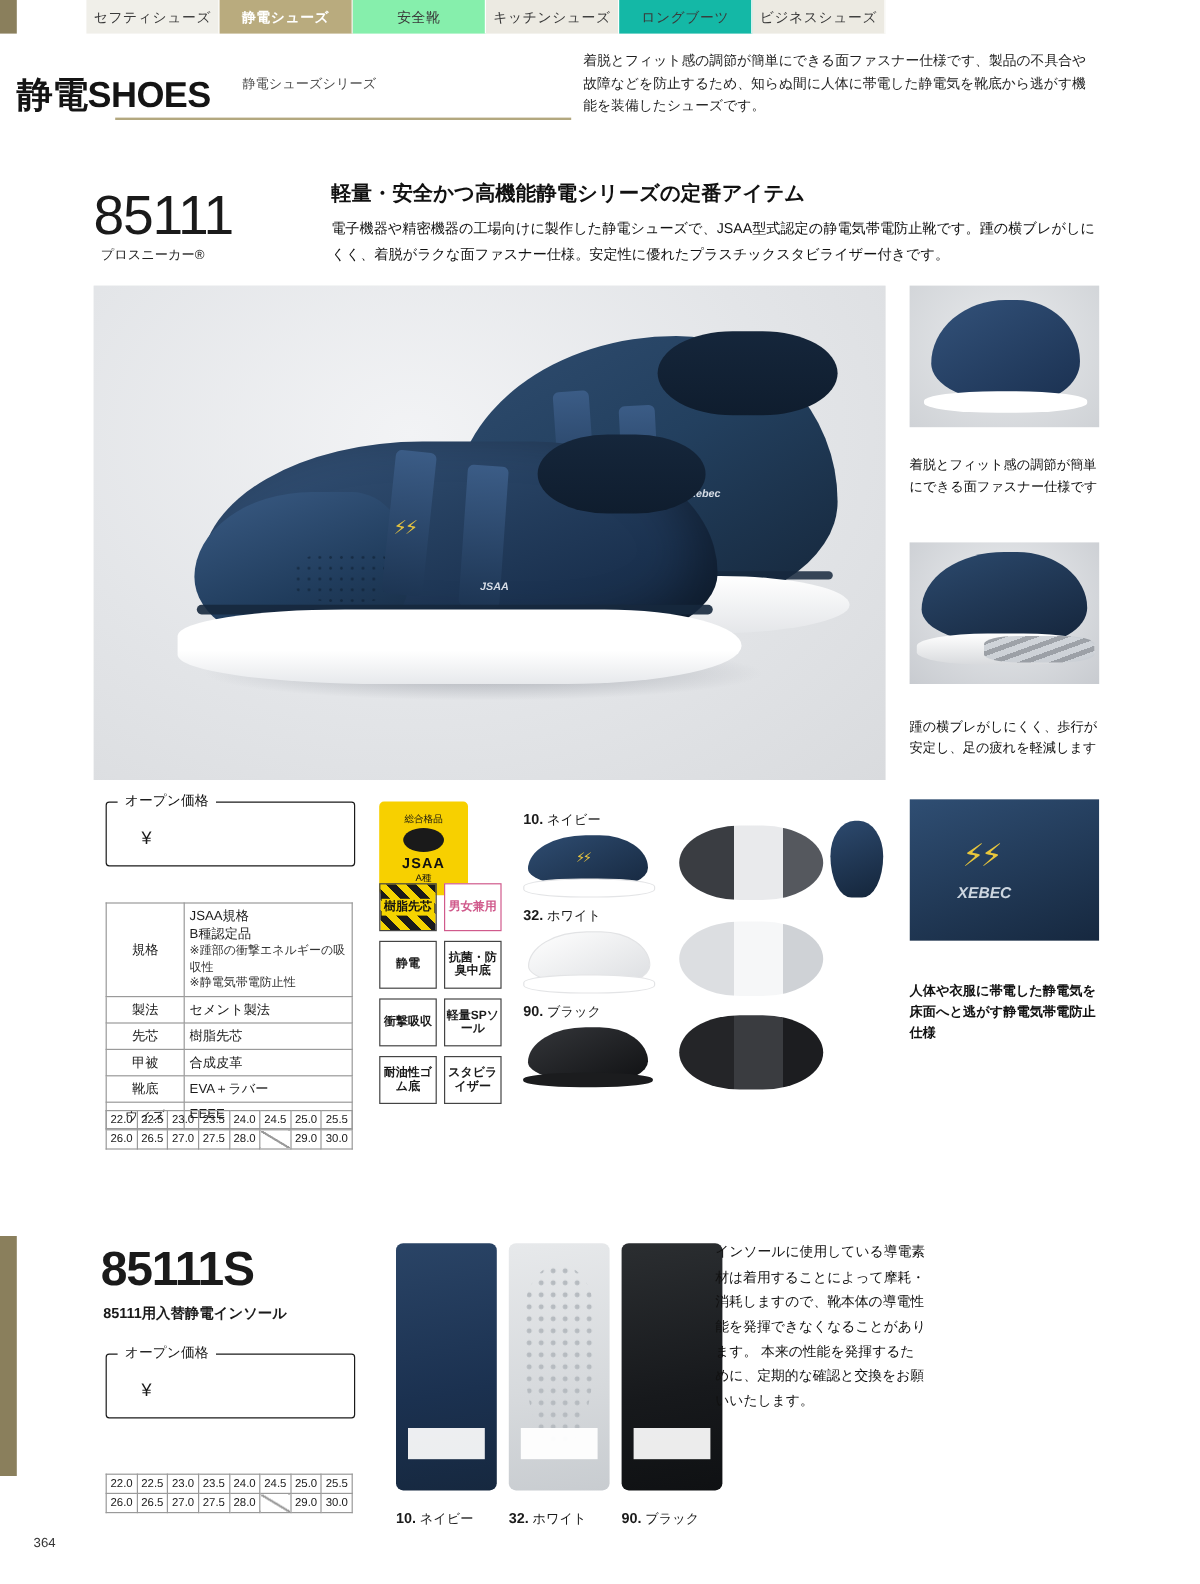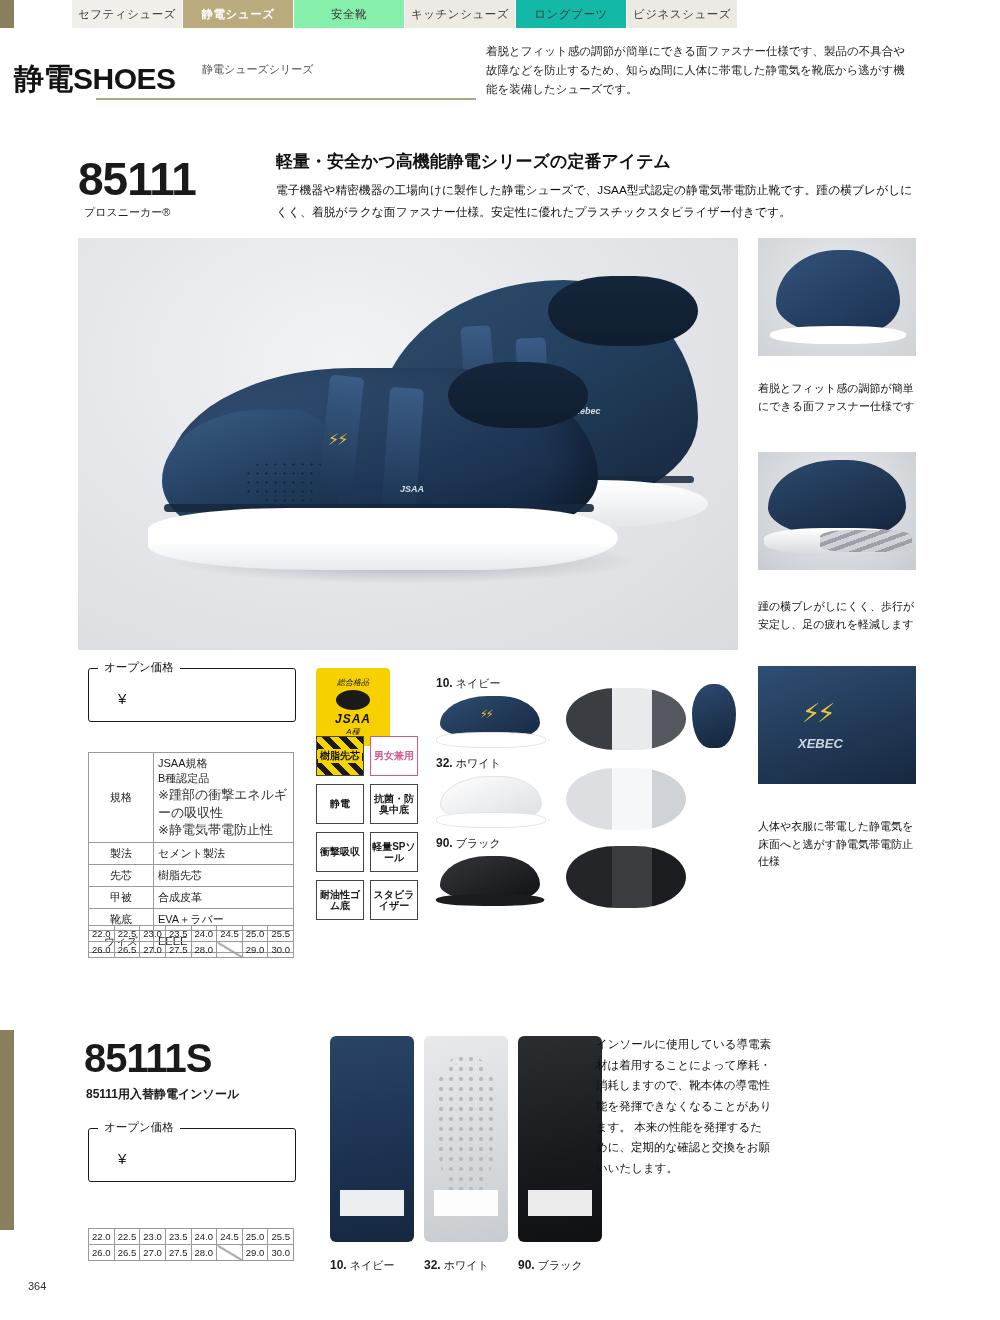--- a/index.html
+++ b/index.html
@@ -31,21 +31,21 @@
   .tab.t5{background:#14b8a6;}
   .tab.t6{background:#eceae2;}
 
   
   .series-head{position:absolute;left:96px;top:36px;width:380px;height:62px;border-bottom:2px solid #b3a87f;}
   .series-title{position:absolute;left:14px;top:44px;font-size:30px;font-weight:bold;letter-spacing:-0.5px;color:#141414;margin-top:15px;}
   .series-sub{position:absolute;left:202px;top:62px;font-size:11px;color:#4a4a4a;}
   .series-desc{position:absolute;left:486px;top:42px;width:420px;font-size:11.5px;line-height:1.65;color:#1e1e1e;}
 
   
-  .model-no{position:absolute;left:78px;top:152px;font-size:46px;font-weight:bold;letter-spacing:-1px;}
+  .model-no{position:absolute;left:78px;top:152px;font-size:46px;font-weight:normal;letter-spacing:-1px;}
   .model-sub{position:absolute;left:84px;top:205px;font-size:11px;color:#222;}
   .lead{position:absolute;left:276px;top:150px;font-size:17px;font-weight:bold;color:#111;}
   .lead-body{position:absolute;left:276px;top:180px;width:640px;font-size:11.8px;line-height:1.85;color:#111;}
 
   
   .hero{position:absolute;left:78px;top:238px;width:660px;height:412px;overflow:hidden;background:#e9eaec;}
   .hero-bg{position:absolute;inset:0;background:
      radial-gradient(ellipse at 40% 30%, #f2f3f5 0%, #e3e5e8 55%, #d9dbde 100%);}
   .shoe-shadow{position:absolute;left:90px;top:300px;width:470px;height:46px;border-radius:50%;
      background:radial-gradient(ellipse at center, rgba(120,125,135,.55), rgba(220,222,226,0) 70%);}
@@ -83,43 +83,43 @@
   .logo-mark{position:absolute;font-size:9px;color:#d7dde6;font-style:italic;font-weight:bold;}
 
   
   .side-photo{position:absolute;left:758px;width:158px;height:118px;overflow:hidden;background:#dfe1e4;}
   .sp1{top:238px;background:radial-gradient(ellipse at 50% 40%,#e8eaec,#cfd2d6);}
   .sp2{top:452px;background:radial-gradient(ellipse at 50% 40%,#eceef0,#c8cbd0);}
   .sp3{top:666px;background:radial-gradient(ellipse at 50% 40%,#e9ebee,#ccd0d4);}
   .side-cap{position:absolute;left:758px;width:160px;font-size:11px;line-height:1.6;color:#111;}
   .sc1{top:380px;}
   .sc2{top:598px;}
-  .sc3{top:818px;}
+  .sc3{top:818px;font-weight:bold;}
   .sp-shoe{position:absolute;border-radius:52% 44% 40% 56% / 64% 62% 42% 40%;}
 
   
   .price-box{position:absolute;left:88px;top:668px;width:206px;height:52px;border:1px solid #1b1b1b;border-radius:3px;}
   .price-label{position:absolute;left:98px;top:660px;background:#fff;padding:0 6px;font-size:11.5px;color:#111;}
   .yen{position:absolute;left:118px;top:690px;font-size:15px;}
 
   
   .spec{position:absolute;left:88px;top:752px;width:206px;border-collapse:collapse;font-size:11px;}
   .spec td{border:1px solid #9a9a9a;padding:3px 4px;vertical-align:middle;}
   .spec td.k{width:56px;text-align:center;background:#fff;}
-  .spec .note{font-size:13px;line-height:1.35;color:#333;display:block;}
+  .spec .note{font-size:10px;line-height:1.35;color:#333;display:block;}
   .spec .bold{font-weight:bold;}
 
   
   .sizes{position:absolute;left:88px;top:925px;width:206px;border-collapse:collapse;font-size:9.5px;}
   .sizes td{border:1px solid #9a9a9a;width:25.75px;height:15px;text-align:center;padding:0;}
   .slash{position:relative;background:linear-gradient(to top right,transparent 46%,#9a9a9a 47%,#9a9a9a 53%,transparent 54%);}
 
   
   .jsaa-badge{position:absolute;left:316px;top:668px;width:74px;height:78px;background:#f7d000;border-radius:4px;
-     display:flex;flex-direction:column;align-items:center;justify-content:center;font-size:8px;color:#111;line-height:1.25;font-style:italic;}
+     display:flex;flex-direction:column;align-items:center;justify-content:center;font-size:8px;color:#111;line-height:1.25;}
   .jsaa-badge .big{font-size:12px;font-weight:bold;letter-spacing:1px;}
   .ficon{position:absolute;width:46px;height:38px;border:1px solid #444;display:flex;flex-direction:column;
      align-items:center;justify-content:center;font-size:10px;line-height:1.15;text-align:center;font-weight:bold;background:#fff;}
   .ficon.pink{border-color:#d05a8c;color:#d05a8c;}
   .ficon.yellow{background:repeating-linear-gradient(45deg,#f5d400 0 6px,#1a1a1a 6px 12px);color:#111;}
   .ficon.yellow span{background:#f5d400;padding:1px 2px;}
 
   
   .cw-label{position:absolute;font-size:11px;}
   .cw-label b{font-size:12px;}

